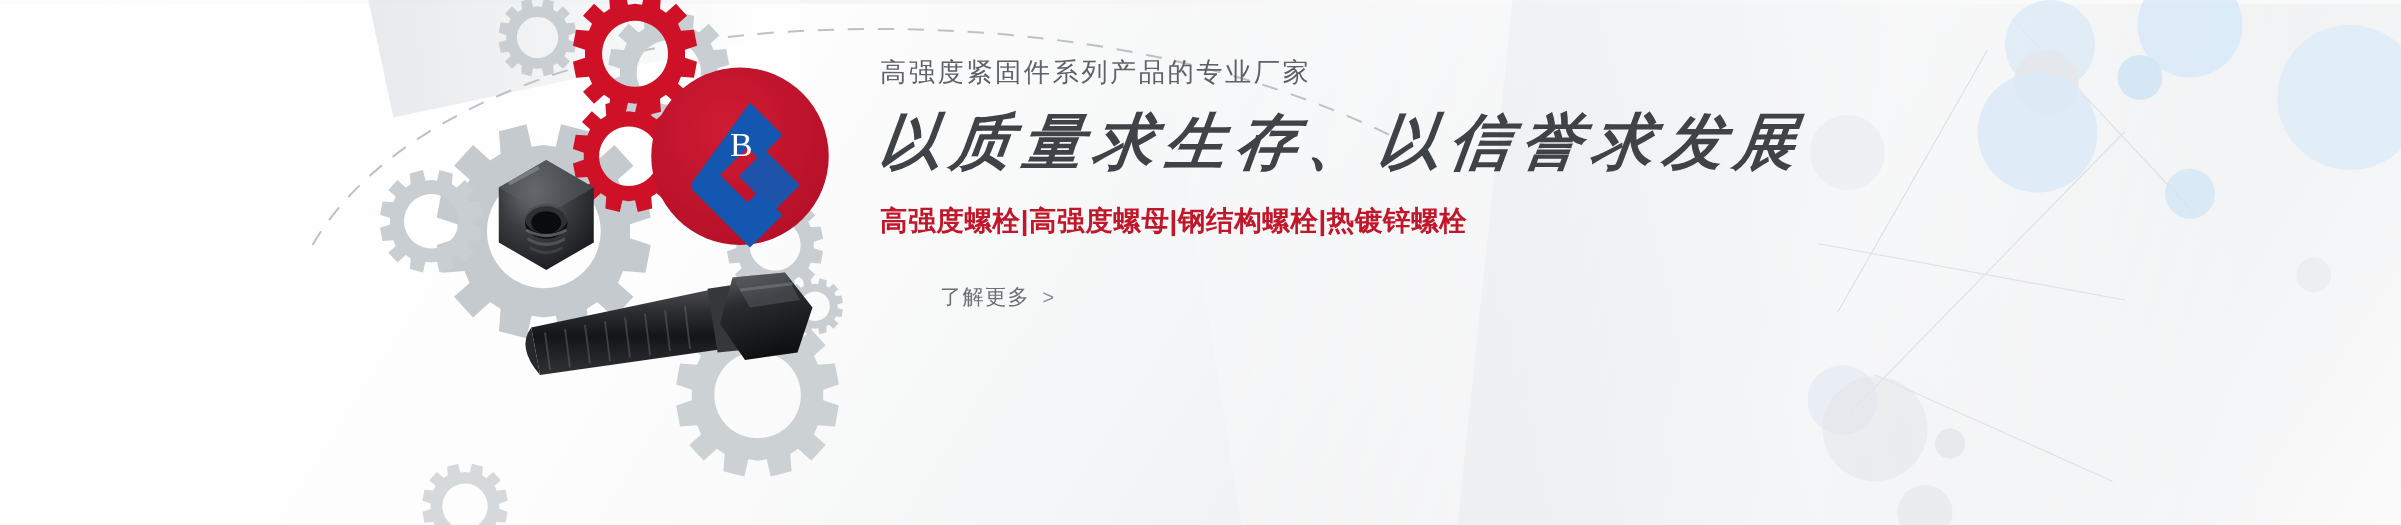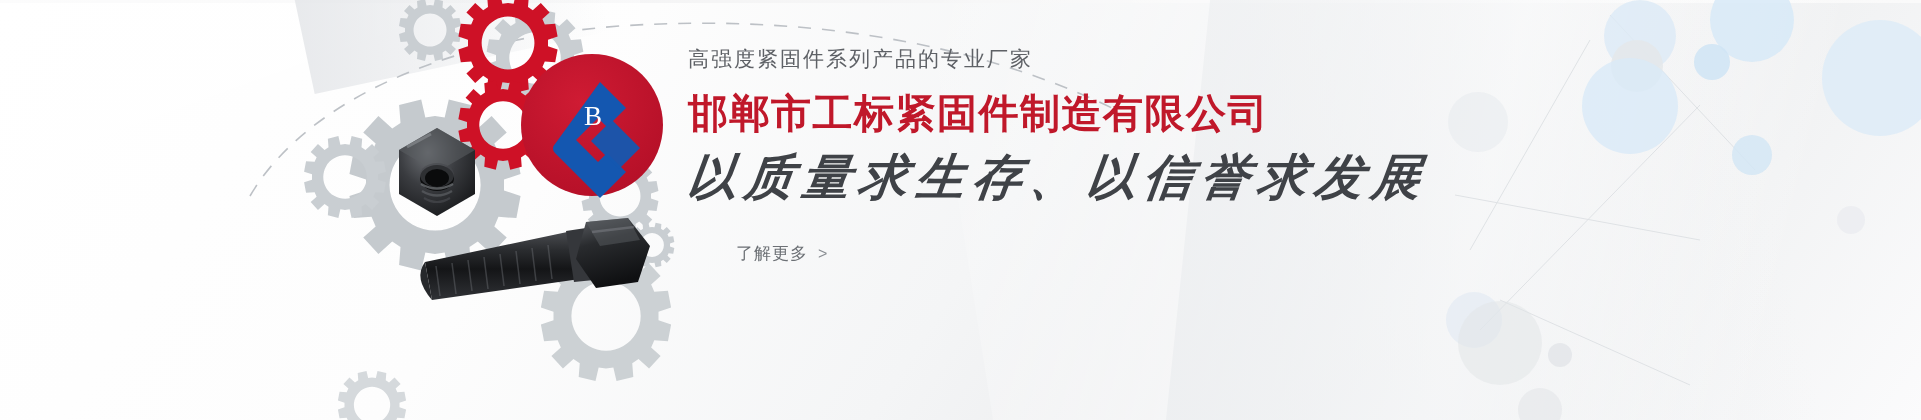--- a/index.html
+++ b/index.html
@@ -36,21 +36,21 @@
   .corner-fold{
     position:absolute;top:-46px;left:300px;width:300px;height:110px;
     background:linear-gradient(100deg,rgba(228,230,233,.85),rgba(255,255,255,0));
     transform:rotate(-12deg);
   }
 
   
   #art{position:absolute;top:0;left:0;width:1921px;height:420px;}
 
   
-  .textblock{position:absolute;left:688px;top:44px;width:1000px;}
+  .textblock{position:absolute;left:704px;top:44px;width:1000px;}
   .tagline{
     font-size:21px;color:#5e6166;letter-spacing:2.0px;
     line-height:30px;font-weight:400;
   }
   .maintitle{
     margin-top:14px;
     font-size:40px;font-weight:bold;color:#c0182a;
     letter-spacing:1.5px;line-height:50px;
     font-family:"Liberation Sans","DejaVu Sans",sans-serif;
   }
@@ -225,23 +225,23 @@
 
       <polygon points="586,222 628,218 650,246 638,282 596,288 576,259" fill="url(#boltHead)"></polygon>
       <polygon points="586,222 628,218 640,240 600,246" fill="#5a5d62" opacity=".5"></polygon>
       <path d="M592,232 L634,227" stroke="#85888d" stroke-width="2.5" opacity=".45" fill="none"></path>
     </g>
   </svg>
 
   <div class="textblock">
     <div class="tagline">高强度紧固件系列产品的专业厂家</div>
 
-    <div class="maintitle">邯郸市工标紧固件制造有限公司</div>
 
     <div class="slogan">以质量求生存、以信誉求发展</div>
 
+    <div class="keywords">高强度螺栓|高强度螺母|钢结构螺栓|热镀锌螺栓</div>
 
     <div class="more">
       <span>了解更多</span><span class="chev">&gt;</span>
     </div>
   </div>
 
 </div>
 
 </body></html>

